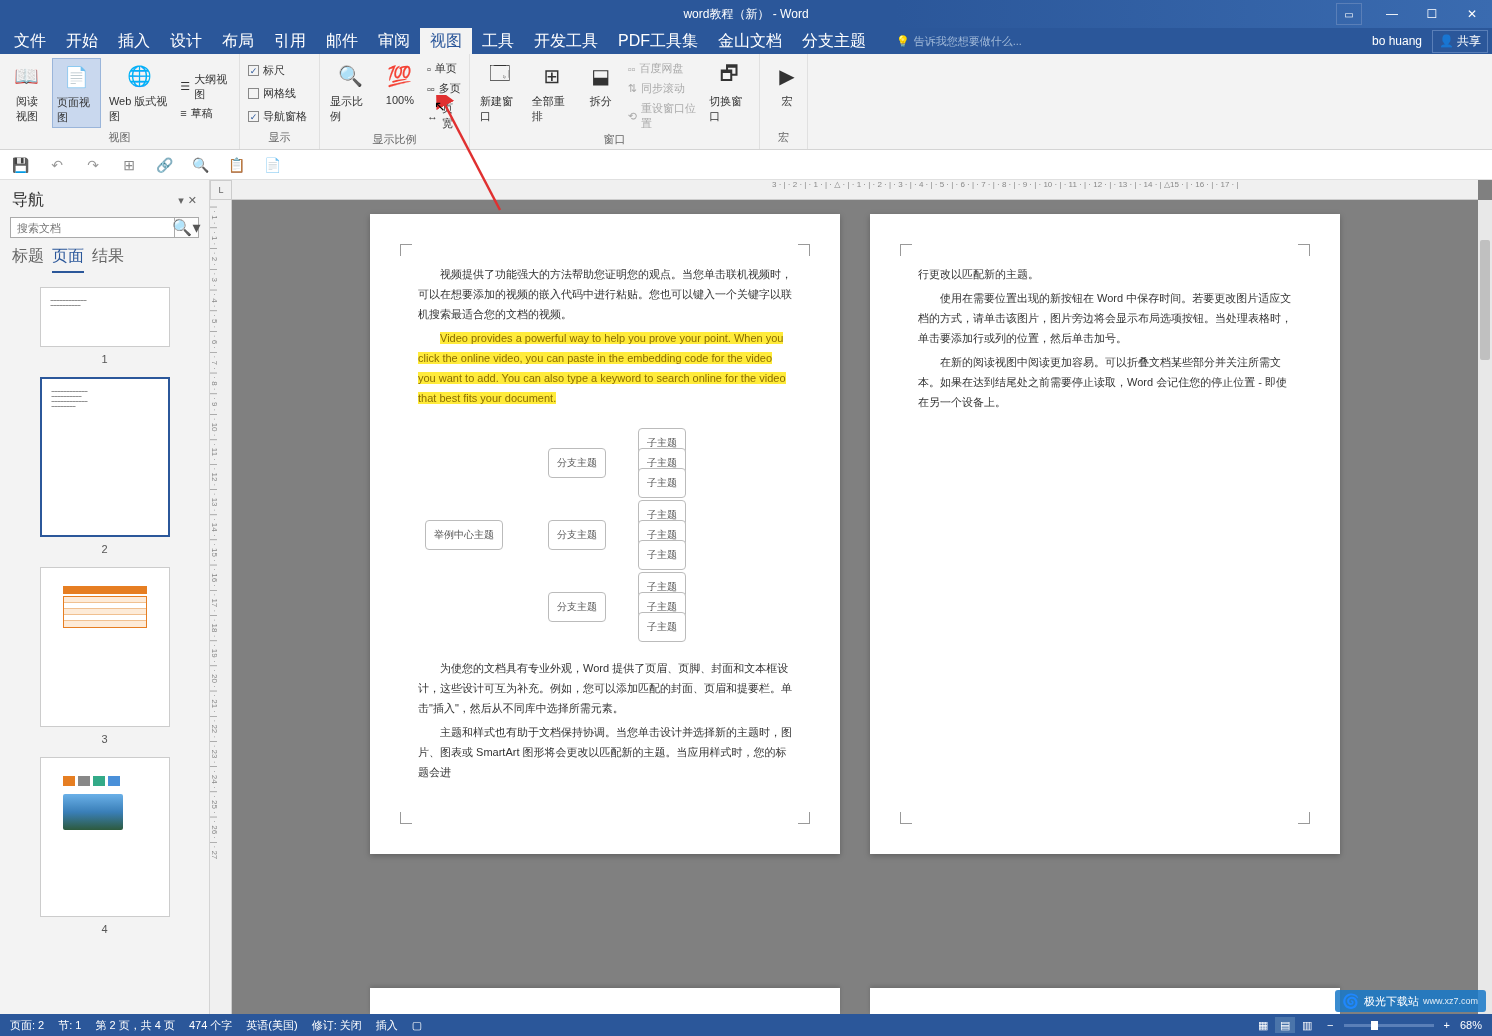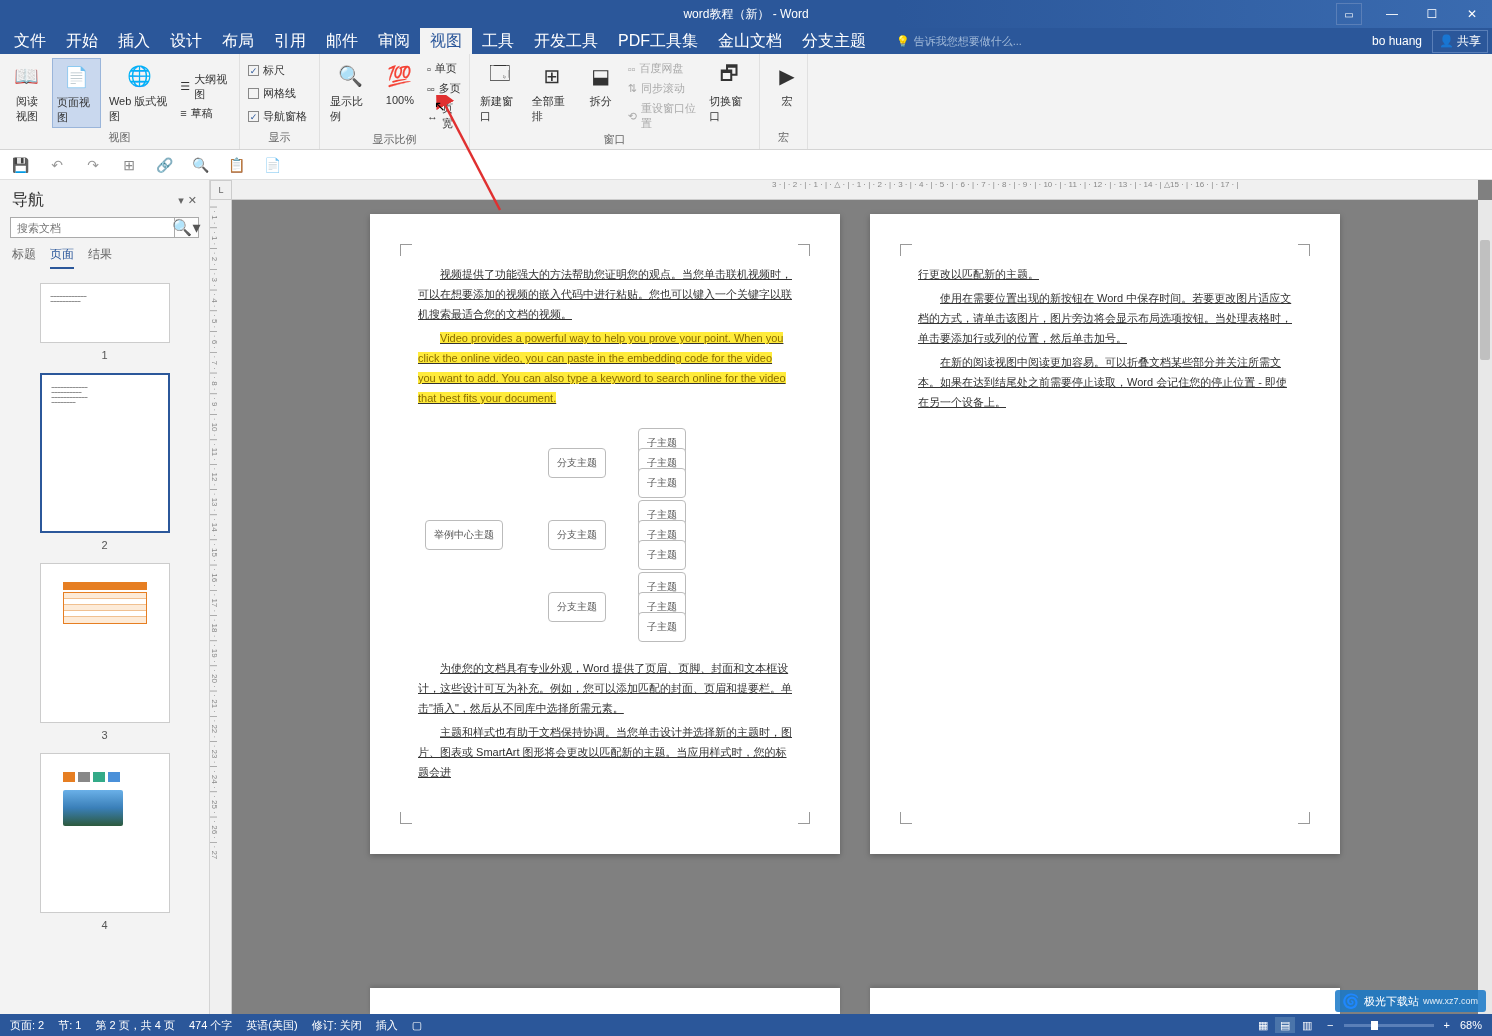--- a/index.html
+++ b/index.html
@@ -40,37 +40,37 @@
 .main { display: flex; height: calc(1036px - 28px - 26px - 96px - 30px - 22px); }
 
 
 .navpane { width: 210px; background: #f3f3f3; border-right: 1px solid #d4d4d4; display: flex; flex-direction: column; justify-content: flex-end; }
 .nav-header { padding: 10px 12px 6px; display: flex; align-items: center; justify-content: space-between; }
 .nav-header .title { font-size: 16px; color: #333; }
 .nav-header .ctrl { color: #666; font-size: 11px; display: flex; gap: 4px; }
 .nav-search { margin: 0 10px 8px; display: flex; }
 .nav-search input { flex: 1; border: 1px solid #aaa; padding: 3px 6px; font-size: 11px; }
 .nav-search .sbtn { width: 24px; border: 1px solid #aaa; border-left: 0; background: #fdfdfd; display: flex; align-items: center; justify-content: center; color: #555; }
-.nav-tabs { display: flex; gap: 14px; padding: 0 12px 6px; font-size: 12px; }
+.nav-tabs { display: flex; gap: 8px; padding: 0 12px 6px; font-size: 16px; }
 .nav-tabs .tab { color: #666; padding-bottom: 4px; }
 .nav-tabs .tab.active { color: #2b579a; border-bottom: 2px solid #2b579a; }
 .thumbs { flex: 1; overflow: auto; padding: 8px 0; }
 .thumb { width: 130px; height: 170px; background: #fff; border: 1px solid #ccc; margin: 0 auto 6px; position: relative; }
 .thumb.active { border: 2px solid #2b579a; }
 .thumb .tiny { font-size: 3px; color: #888; padding: 10px; line-height: 5px; }
 .thumb-label { text-align: center; font-size: 11px; color: #555; margin-bottom: 12px; }
 
 
 .docarea { flex: 1; background: #808080; position: relative; overflow: hidden; }
 .ruler-corner { position: absolute; left: 0; top: 0; width: 22px; height: 20px; background: #f0f0f0; border: 1px solid #ccc; font-size: 9px; display: flex; align-items: center; justify-content: center; color: #666; z-index: 3; }
 .hruler { position: absolute; left: 22px; right: 14px; top: 0; height: 20px; background: #f0f0f0; border-bottom: 1px solid #ccc; font-size: 8px; color: #888; white-space: nowrap; overflow: hidden; z-index: 2; padding-left: 540px; }
 .vruler { position: absolute; left: 0; top: 20px; bottom: 0; width: 22px; background: #f0f0f0; border-right: 1px solid #ccc; font-size: 8px; color: #888; writing-mode: vertical-lr; z-index: 2; padding-top: 6px; }
 .doc-scroll { position: absolute; left: 22px; top: 20px; right: 14px; bottom: 0; overflow: hidden; display: flex; gap: 30px; padding: 14px 60px; justify-content: center; }
 .page { width: 470px; background: #fff; box-shadow: 0 2px 6px rgba(0,0,0,.25); padding: 50px 48px; font-size: 11px; color: #333; line-height: 20px; position: relative; }
-.page p { text-indent: 2em; margin-bottom: 4px; text-decoration: underline; }
+.page p { text-indent: 2em; margin-bottom: 4px; }
 .hl { background: #ffeb3b; color: #8a6d00; }
 .crop { position: absolute; width: 12px; height: 12px; border: 1px solid #999; }
 .crop.tl { top: 30px; left: 30px; border-right: 0; border-bottom: 0; }
 .crop.tr { top: 30px; right: 30px; border-left: 0; border-bottom: 0; }
 .crop.bl { bottom: 30px; left: 30px; border-right: 0; border-top: 0; }
 .crop.br { bottom: 30px; right: 30px; border-left: 0; border-top: 0; }
 
 
 .mindmap { margin: 20px 0; position: relative; height: 210px; }
 .mm-node { position: absolute; border: 1px solid #bbb; border-radius: 4px; padding: 4px 8px; background: #fff; font-size: 10px; color: #555; }

